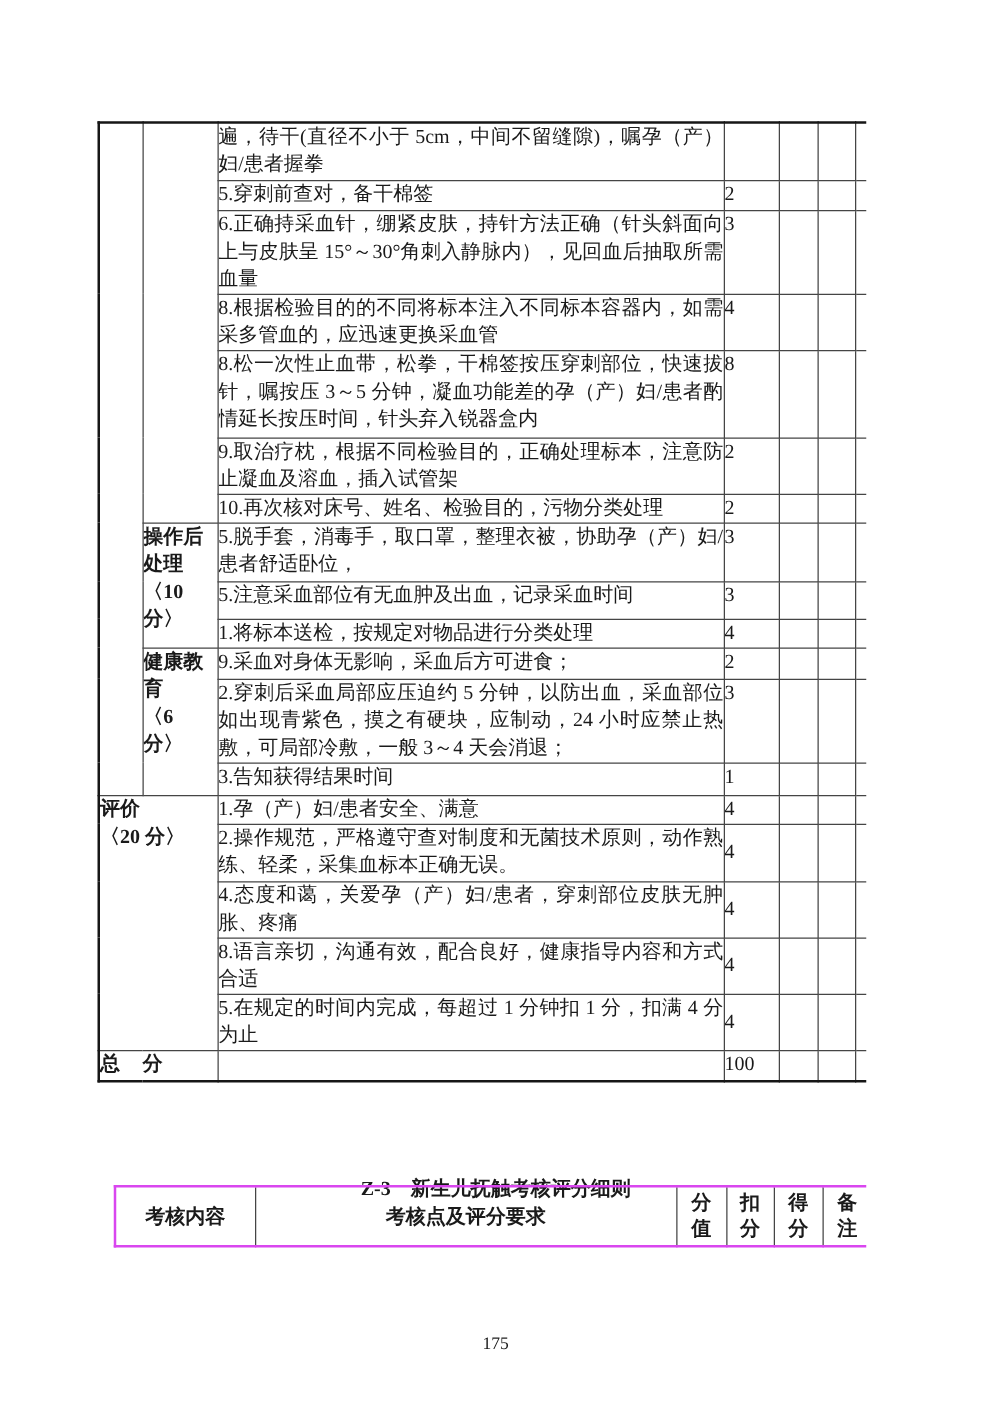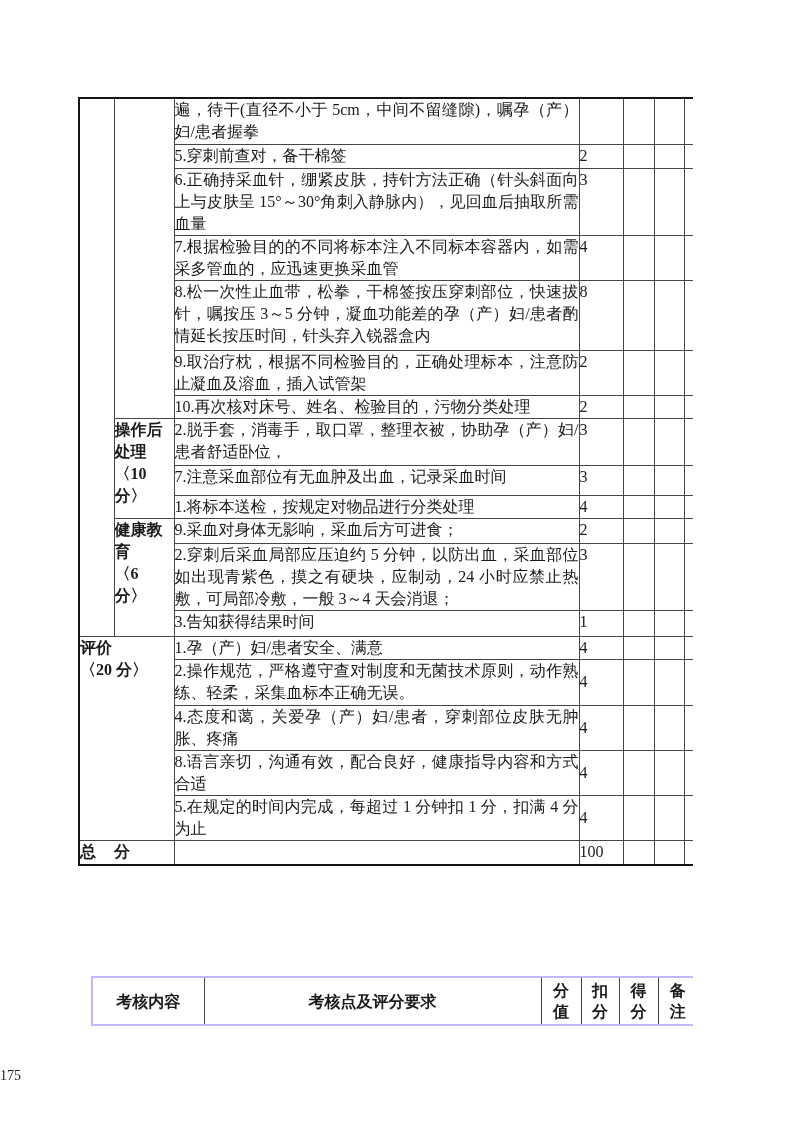--- a/index.html
+++ b/index.html
@@ -33,35 +33,35 @@
     letter-spacing:1px;
   }
   td.spacer{}
 
   .next-title{
     position:absolute;left:0;top:941px;width:793px;
     text-align:center;font-size:16px;font-weight:bold;
   }
 
   table.next{
-    position:absolute;left:91px;top:976px;width:606px;height:50px;
+    position:absolute;left:91px;top:948px;width:606px;height:50px;
     border-collapse:collapse;table-layout:fixed;
-    border:2px solid #c4b5fd;
+    border:2px solid #d946ef;
     padding-left:37px;
   }
   table.next td{
     border:1px solid #454545;
     font-size:16px;line-height:21px;font-weight:bold;
     text-align:center;vertical-align:middle;
     white-space:pre-line;padding:0;overflow:hidden;
   }
 
   .page-number{
     position:absolute;left:0;top:1068px;width:793px;
-    text-align:left;font-size:14px;
+    text-align:center;font-size:14px;
   }
 </style>
 </head>
 <body>
 
 <div class="page">
 
   <table class="main">
     <colgroup>
       <col style="width:35px">
@@ -90,21 +90,21 @@
         <td></td>
       </tr>
       <tr style="height:66px">
         <td class="criteria">6.正确持采血针，绷紧皮肤，持针方法正确（针头斜面向上与皮肤呈 15°～30°角刺入静脉内），见回血后抽取所需血量</td>
         <td class="pts">3</td>
         <td></td>
         <td></td>
         <td></td>
       </tr>
       <tr style="height:45px">
-        <td class="criteria">7.根据检验目的的不同将标本注入不同标本容器内，如需采多管血的，应迅速更换采血管</td>
+        <td class="criteria">8.根据检验目的的不同将标本注入不同标本容器内，如需采多管血的，应迅速更换采血管</td>
         <td class="pts">4</td>
         <td></td>
         <td></td>
         <td></td>
       </tr>
       <tr style="height:70px">
         <td class="criteria">8.松一次性止血带，松拳，干棉签按压穿刺部位，快速拔针，嘱按压 3～5 分钟，凝血功能差的孕（产）妇/患者酌情延长按压时间，针头弃入锐器盒内</td>
         <td class="pts">8</td>
         <td></td>
         <td></td>
@@ -122,28 +122,28 @@
         <td class="pts">2</td>
         <td></td>
         <td></td>
         <td></td>
       </tr>
       <tr style="height:47px">
         <td class="seclabel" rowspan="3">操作后
 处理
 〈10
 分〉</td>
-        <td class="criteria">2.脱手套，消毒手，取口罩，整理衣被，协助孕（产）妇/患者舒适卧位，</td>
+        <td class="criteria">5.脱手套，消毒手，取口罩，整理衣被，协助孕（产）妇/患者舒适卧位，</td>
         <td class="pts">3</td>
         <td></td>
         <td></td>
         <td></td>
       </tr>
       <tr style="height:30px">
-        <td class="criteria">7.注意采血部位有无血肿及出血，记录采血时间</td>
+        <td class="criteria">5.注意采血部位有无血肿及出血，记录采血时间</td>
         <td class="pts">3</td>
         <td></td>
         <td></td>
         <td></td>
       </tr>
       <tr style="height:23px">
         <td class="criteria">1.将标本送检，按规定对物品进行分类处理</td>
         <td class="pts">4</td>
         <td></td>
         <td></td>
@@ -214,20 +214,21 @@
         <td class="totallabel" colspan="2">总　分</td>
         <td class="criteria"></td>
         <td class="pts mid">100</td>
         <td></td>
         <td></td>
         <td></td>
       </tr>
     </tbody>
   </table>
 
+  <div class="next-title">Z-3　新生儿抚触考核评分细则</div>
 
   <table class="next">
     <colgroup>
       <col style="width:112px">
         <col style="width:337px">
         <col style="width:40px">
       <col style="width:38px">
         <col style="width:39px">
         <col style="width:40px">
     </colgroup>

